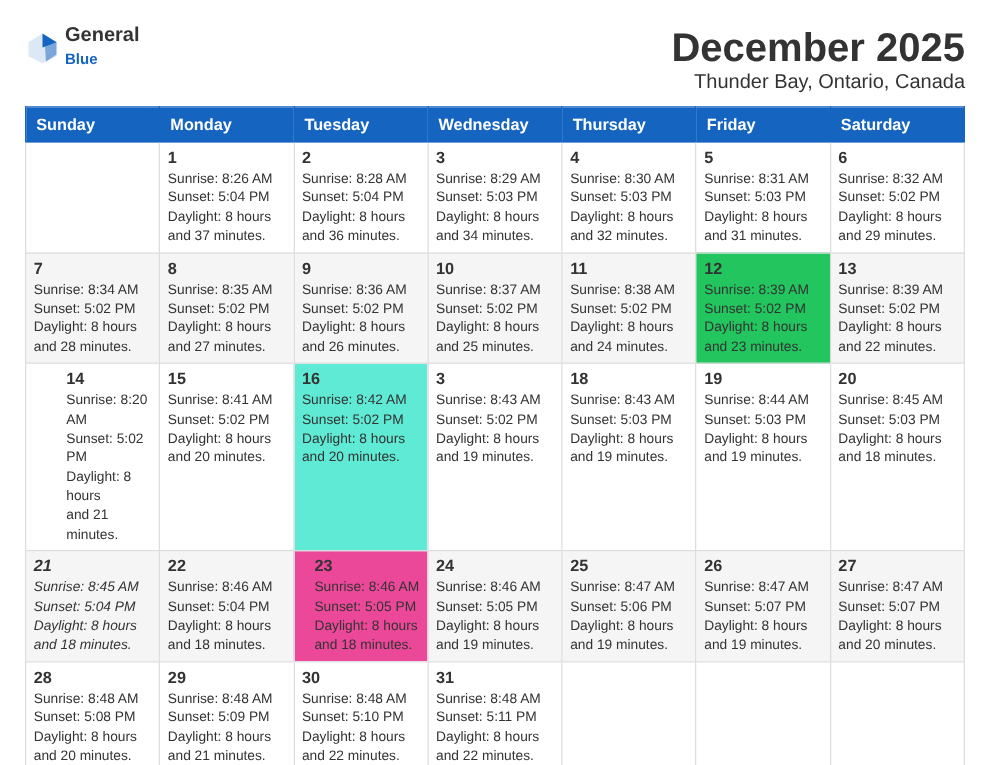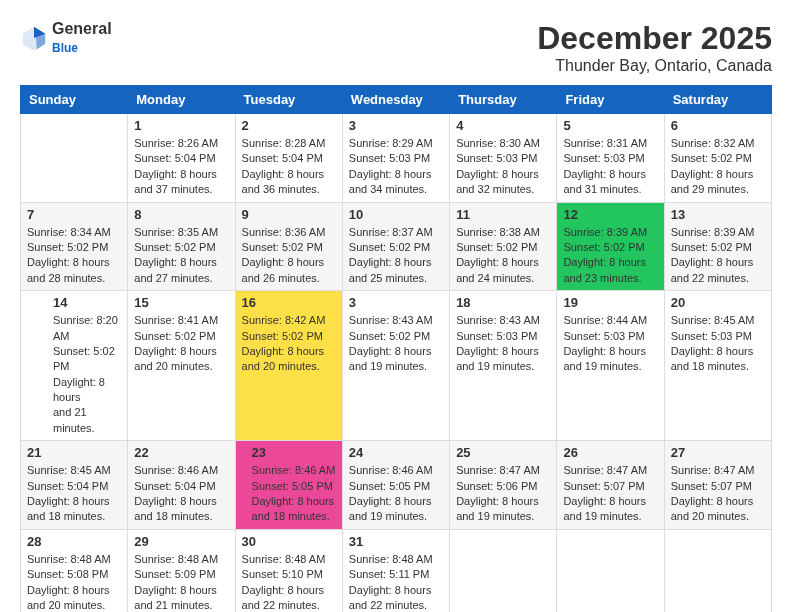--- a/index.html
+++ b/index.html
@@ -242,21 +242,21 @@
         </td>
         <td style="background: rgb(255, 255, 255);">
           <div class="day-number">15</div>
           <div class="day-info">
             <div>Sunrise: 8:41 AM</div>
             <div>Sunset: 5:02 PM</div>
             <div>Daylight: 8 hours</div>
             <div>and 20 minutes.</div>
           </div>
         </td>
-        <td style="background: #fde047;">
+        <td style="background: #5eead4;">
           <div class="day-number">16</div>
           <div class="day-info">
             <div>Sunrise: 8:42 AM</div>
             <div>Sunset: 5:02 PM</div>
             <div>Daylight: 8 hours</div>
             <div>and 20 minutes.</div>
           </div>
         </td>
         <td style="background: rgb(255, 255, 255);">
           <div class="day-number">3</div>
@@ -289,21 +289,21 @@
           <div class="day-number">20</div>
           <div class="day-info">
             <div>Sunrise: 8:45 AM</div>
             <div>Sunset: 5:03 PM</div>
             <div>Daylight: 8 hours</div>
             <div>and 18 minutes.</div>
           </div>
         </td>
       </tr>
       <tr>
-        <td style="background: rgb(245, 245, 245);">
+        <td style="background: rgb(245, 245, 245); font-style: italic;">
           <div class="day-number">21</div>
           <div class="day-info">
             <div>Sunrise: 8:45 AM</div>
             <div>Sunset: 5:04 PM</div>
             <div>Daylight: 8 hours</div>
             <div>and 18 minutes.</div>
           </div>
         </td>
         <td style="background: rgb(245, 245, 245);">
           <div class="day-number">22</div>

